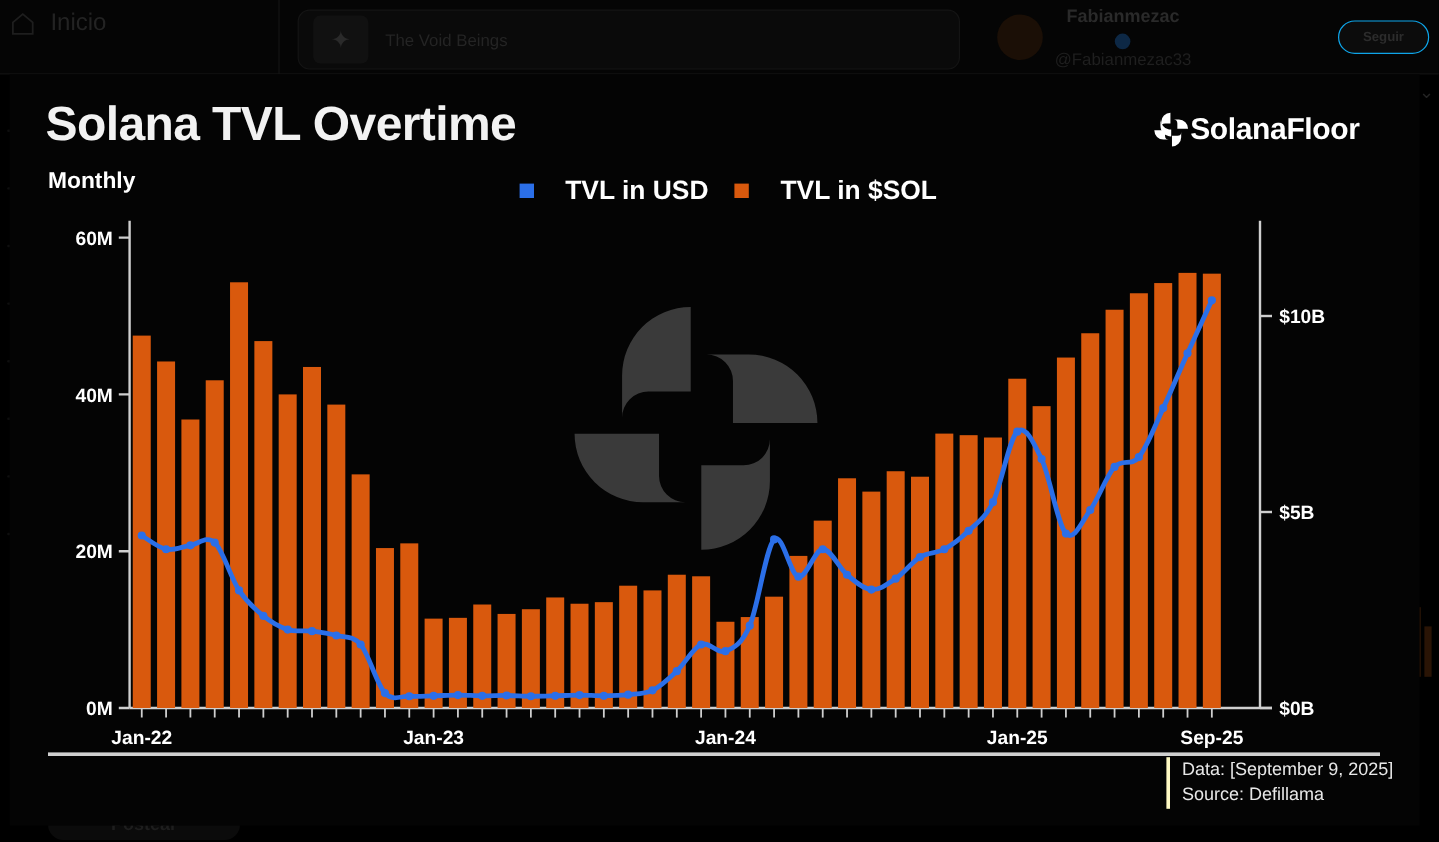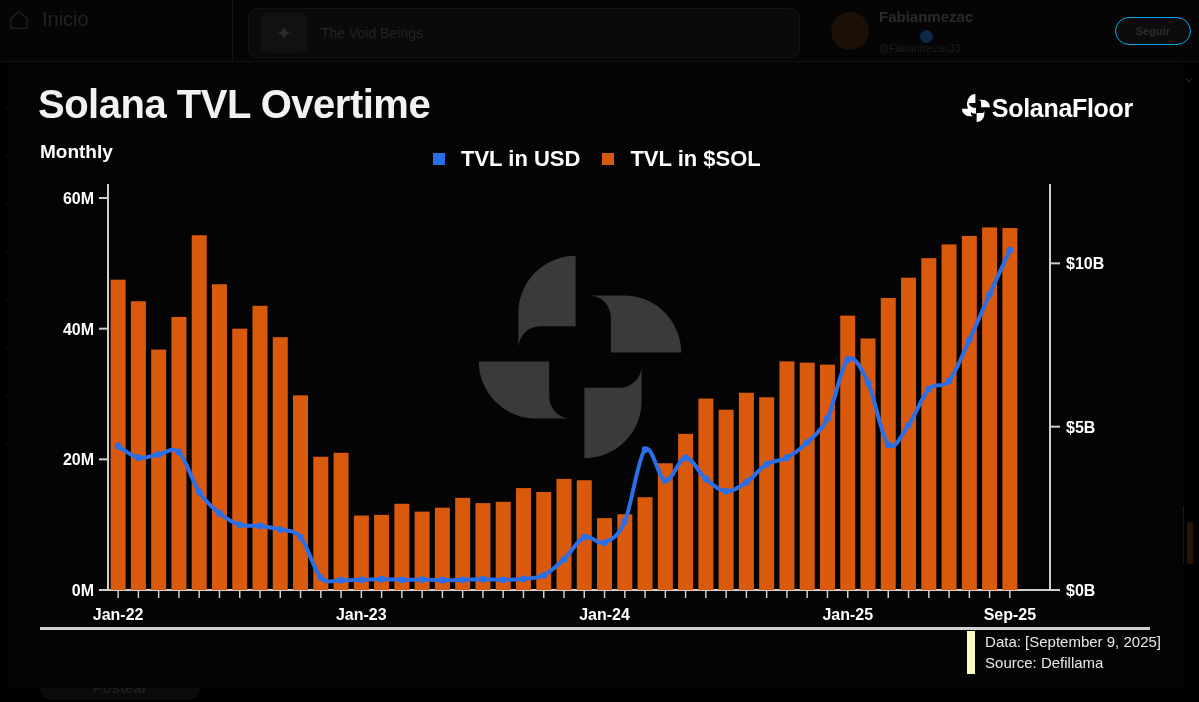--- a/index.html
+++ b/index.html
@@ -34,21 +34,21 @@
   }
   .bg-card-title { color: #242424; font-size: 14px; }
   .bg-profile {
     position: absolute; right: 8px; top: 4px; width: 360px; height: 54px;
     display: flex; align-items: center; gap: 10px;
   }
   .bg-avatar { width: 38px; height: 38px; border-radius: 50%; background: #1b0f06; flex: 0 0 auto; }
   .bg-names { display: flex; flex-direction: column; line-height: 1.15; }
   .bg-name { color: #2a2a2a; font-size: 15px; font-weight: bold; display: flex; align-items: center; gap: 5px; flex-direction: column; }
   .bg-verified { width: 13px; height: 13px; border-radius: 50%; background: #0d2845; display: inline-block; }
-  .bg-handle { color: #1f1f1f; font-size: 10px; }
+  .bg-handle { color: #1f1f1f; font-size: 14px; }
   .bg-follow {
     margin-left: auto; color: #2c2c2c; font-size: 11px; font-weight: bold;
     background: #0c0c0c; border: 1px solid #0ea5e9; border-radius: 999px; padding: 7px 20px;
   }
   .bg-leftrail { position: absolute; left: 0; top: 62px; width: 26px; height: 640px; }
   .bg-leftrail i {
     display: block; width: 13px; height: 2px; background: #0e0e0e; margin: 46px 0 0 6px; border-radius: 1px;
   }
   .bg-post-btn {
     position: absolute; left: 40px; bottom: 2px; width: 160px; height: 26px;
@@ -68,32 +68,32 @@
     background: #040404; z-index: 5; overflow: hidden;
   }
 
   .title { position: absolute; left: 30px; top: 20px; color: #f2f2f2; font-size: 40px; font-weight: bold; letter-spacing: -0.5px; }
   .subtitle { position: absolute; left: 32px; top: 79px; color: #ffffff; font-size: 19px; font-weight: bold; }
 
   .brand { position: absolute; right: 50px; top: 30px; display: flex; align-items: center; gap: 0; }
   .brand-name { color: #ffffff; font-size: 25px; font-weight: bold; letter-spacing: -0.3px; }
 
   .legend { position: absolute; left: 425px; top: 84px; display: flex; gap: 22px; align-items: center; }
-  .legend-item { display: flex; align-items: center; gap: 16px; }
+  .legend-item { display: flex; align-items: center; gap: 26px; }
   .legend-swatch { width: 12px; height: 12px; display: inline-block; }
   .legend-label { color: #ffffff; font-size: 22px; font-weight: bold; }
 
   
   .plot { position: absolute; left: 0; top: 0; width: 1175px; height: 626px; }
 
   .watermark { position: absolute; left: 462px; top: 185px; width: 220px; height: 220px; opacity: 1; }
 
   .footnote {
     position: absolute; right: 22px; bottom: 14px;
-    border-left: 8px solid #fef9c3; padding-left: 10px;
+    border-left: 3px solid #fef9c3; padding-left: 10px;
     color: #e8e8e8; font-size: 15px; line-height: 1.45;
   }
   .baseline-rule { position: absolute; left: 32px; bottom: 58px; width: 1110px; height: 3px; background: #d0d0d0; }
 
   svg text { font-family: "Liberation Sans", sans-serif; }
 </style>
 </head>
 <body>
 
 <div id="root">

